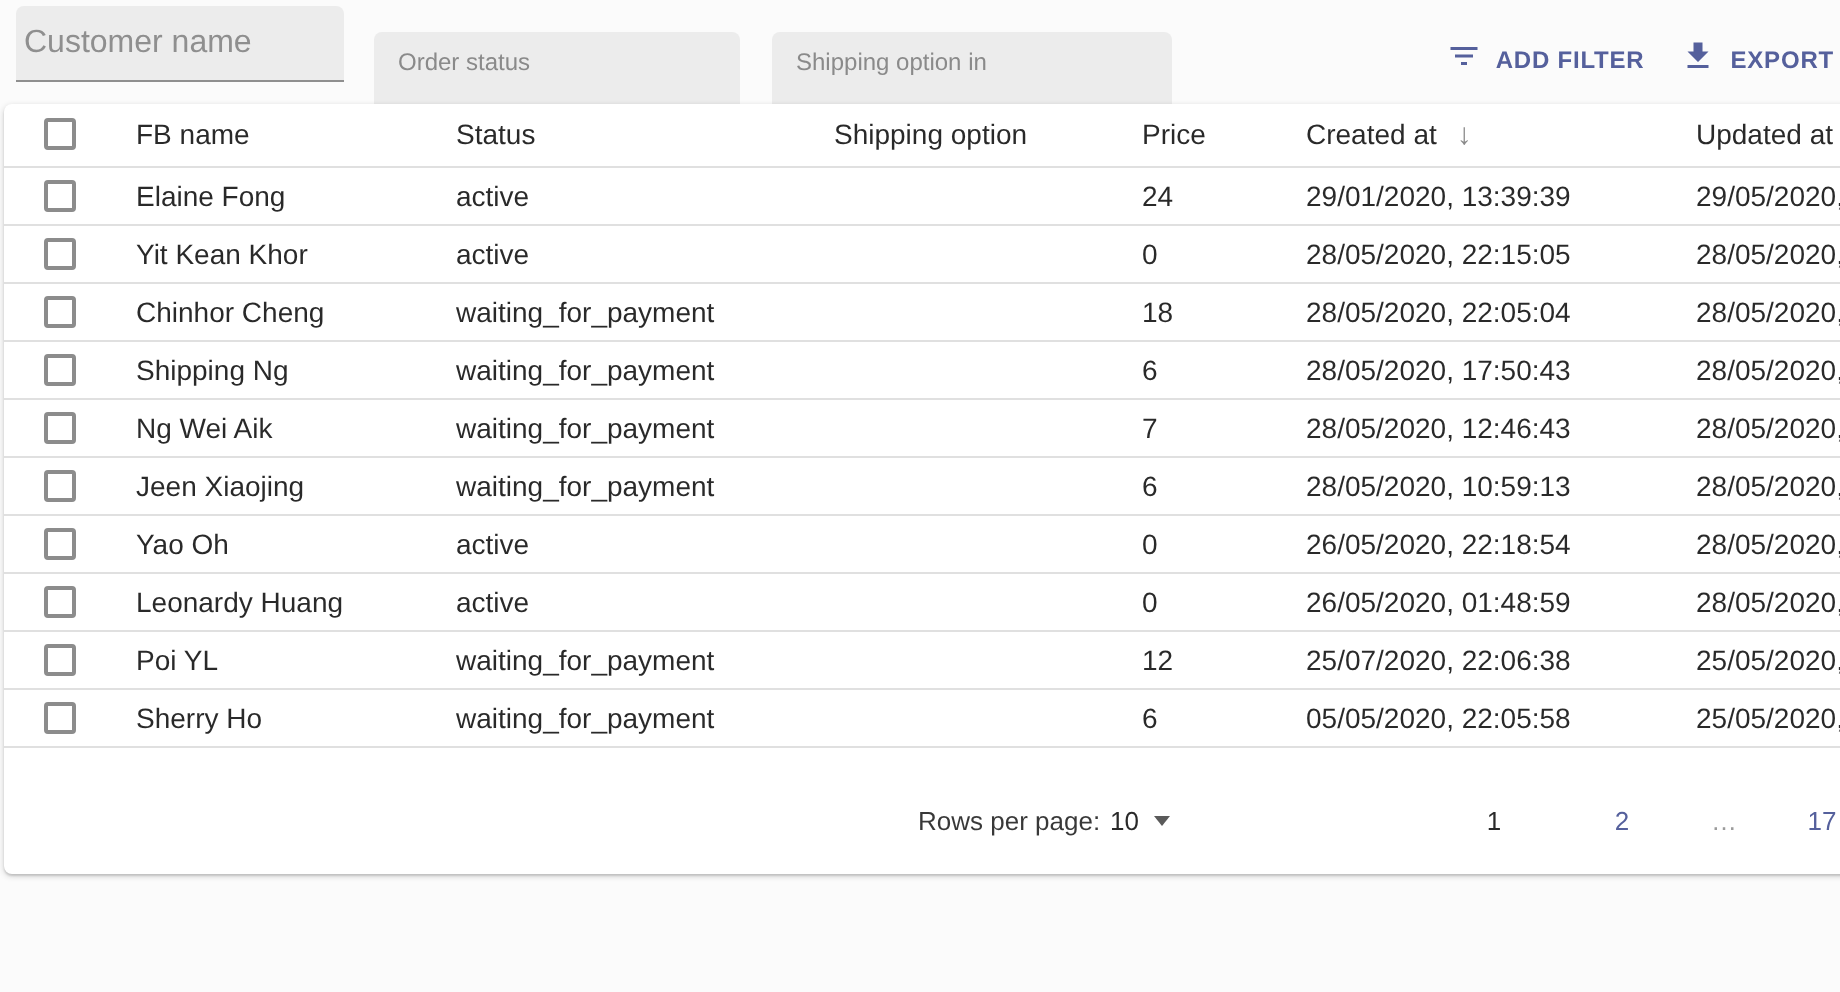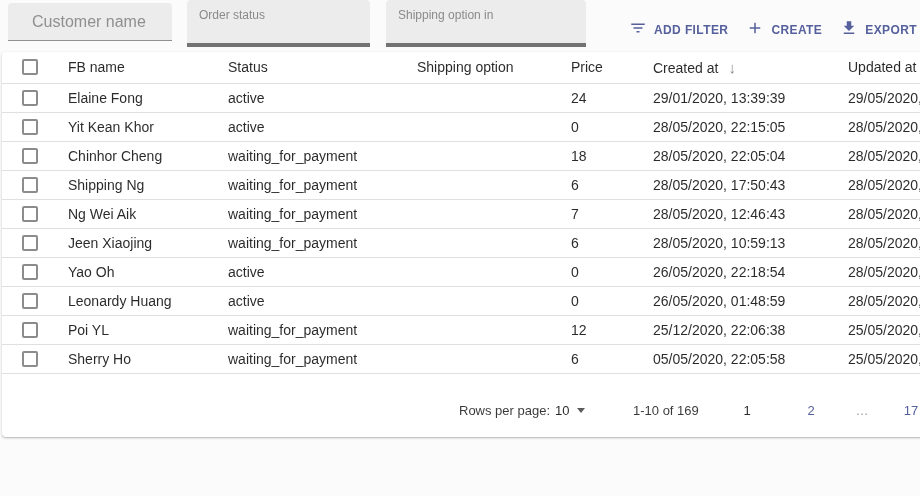--- a/index.html
+++ b/index.html
@@ -9,24 +9,24 @@
     width:920px; height:496px; overflow:hidden; position:relative;
     background:#fbfbfb; font-family:"Liberation Sans", sans-serif; color:var(--text);
   }
 
   
   .filter-bar { position:absolute; left:0; top:0; width:920px; height:48px; }
   .tf { position:absolute; background:#ececec; border-radius:4px 4px 0 0; }
   .tf-large { left:8px; top:3px; width:164px; height:38px; border-bottom:1px solid #8f8f8f; }
   .tf-large input {
     width:100%; height:100%; border:0; background:transparent; outline:none;
-    font:16px "Liberation Sans", sans-serif; color:var(--text); padding:0 24px;
+    font:16px "Liberation Sans", sans-serif; color:var(--text); padding:0 4px;
   }
   .tf-large input::placeholder { color:#8f8f8f; opacity:1; }
-  .tf-small { top:0; height:47px; border-bottom:4px solid #737373; cursor:pointer;padding-left:29px; }
+  .tf-small { top:16px; height:47px; border-bottom:6px solid #737373; cursor:pointer;padding-left:29px; }
   .tf-order { left:187px; width:183px; }
   .tf-ship  { left:386px; width:200px; }
   .tf-label { position:absolute; left:12px; top:8px; font-size:12px; color:#8a8a8a; }
 
   
   .toolbar { position:absolute; right:-6px; top:13px; display:flex; align-items:center; }
   .tbtn {
     display:flex; align-items:center; gap:7px; border:0; background:transparent;
     color:var(--primary); font-family:"Liberation Sans", sans-serif; font-size:12px;
     font-weight:700; letter-spacing:0.4px; padding:6px 9px; cursor:pointer; white-space:nowrap;
@@ -88,26 +88,20 @@
   <div class="tf tf-small tf-ship">
     <span class="tf-label">Shipping option in</span>
   </div>
 
   <div class="toolbar">
     <button class="tbtn">
       <span><svg viewBox="0 0 24 24" width="18" height="18" fill="currentColor">
             <path d="M10 18h4v-2h-4v2zM3 6v2h18V6H3zm3 7h12v-2H6v2z"></path>
           </svg></span>
       <span>ADD FILTER</span>
-    </button>
-    <button class="tbtn">
-      <span><svg viewBox="0 0 24 24" width="18" height="18" fill="currentColor">
-            <path d="M19 13h-6v6h-2v-6H5v-2h6V5h2v6h6v2z"></path>
-          </svg></span>
-      <span>CREATE</span>
     </button>
     <button class="tbtn">
       <span><svg viewBox="0 0 24 24" width="18" height="18" fill="currentColor">
             <path d="M19 9h-4V3H9v6H5l7 7 7-7zM5 18v2h14v-2H5z"></path>
           </svg></span>
       <span>EXPORT</span>
     </button>
   </div>
 </div>
 
@@ -226,21 +220,21 @@
         <td>28/05/2020, 2</td>
       </tr>
         <tr>
         <td class="cell-check">
             <div class="checkbox"></div>
           </td>
         <td>Poi YL</td>
         <td>waiting_for_payment</td>
         <td></td>
         <td>12</td>
-        <td>25/12/2020, 22:06:38</td>
+        <td>25/07/2020, 22:06:38</td>
         <td>25/05/2020, 2</td>
       </tr>
         <tr>
         <td class="cell-check">
             <div class="checkbox"></div>
           </td>
         <td>Sherry Ho</td>
         <td>waiting_for_payment</td>
         <td></td>
         <td>6</td>
@@ -249,21 +243,20 @@
       </tr>
       </tbody>
   </table>
 
   <div class="pagination">
     <span class="rpp-label">Rows per page:</span>
     <span class="rpp-select">
       <span>10</span>
       <span class="caret"></span>
     </span>
-    <span class="range">1-10 of 169</span>
     <div class="pages">
 
     <button class="page-btn current">1</button>
         <button class="page-btn">2</button>
         <button class="page-btn dots">…</button>
         <button class="page-btn">17</button>
       </div>
   </div>
 </div>
 

